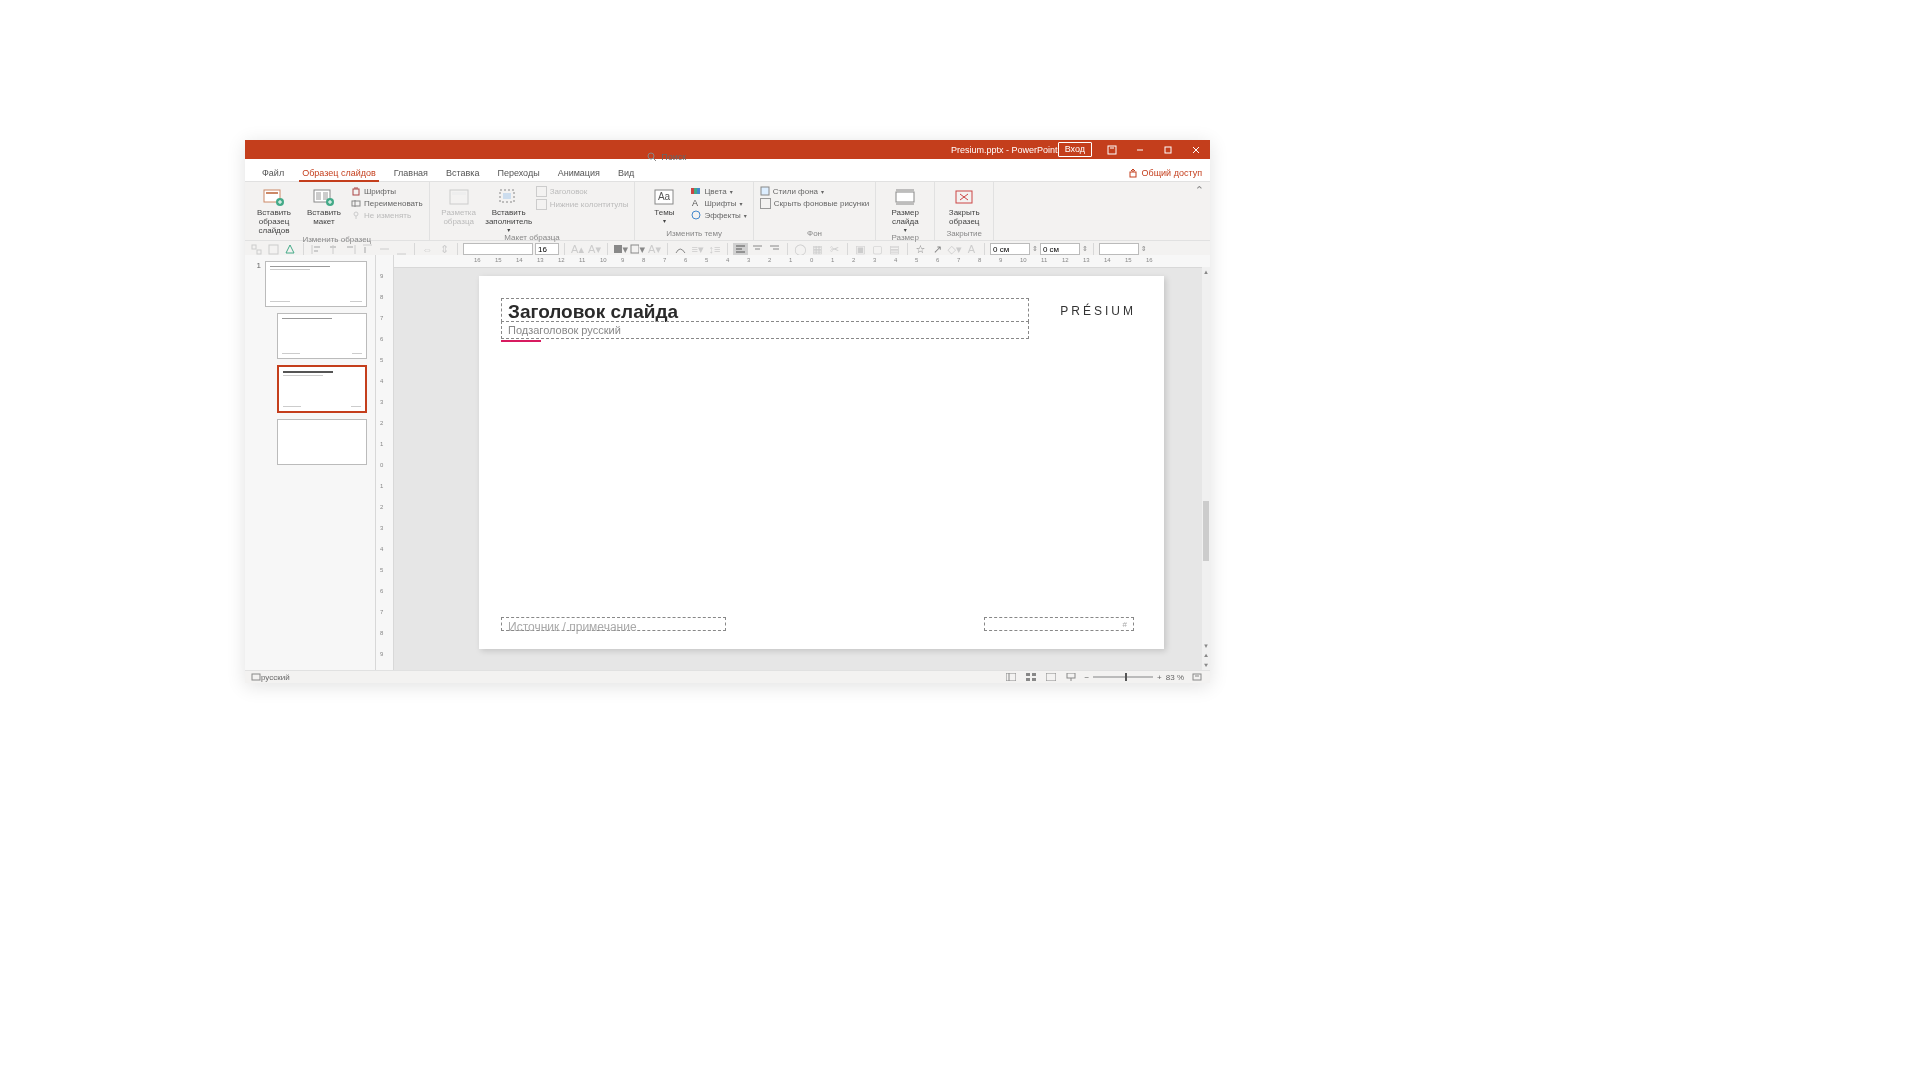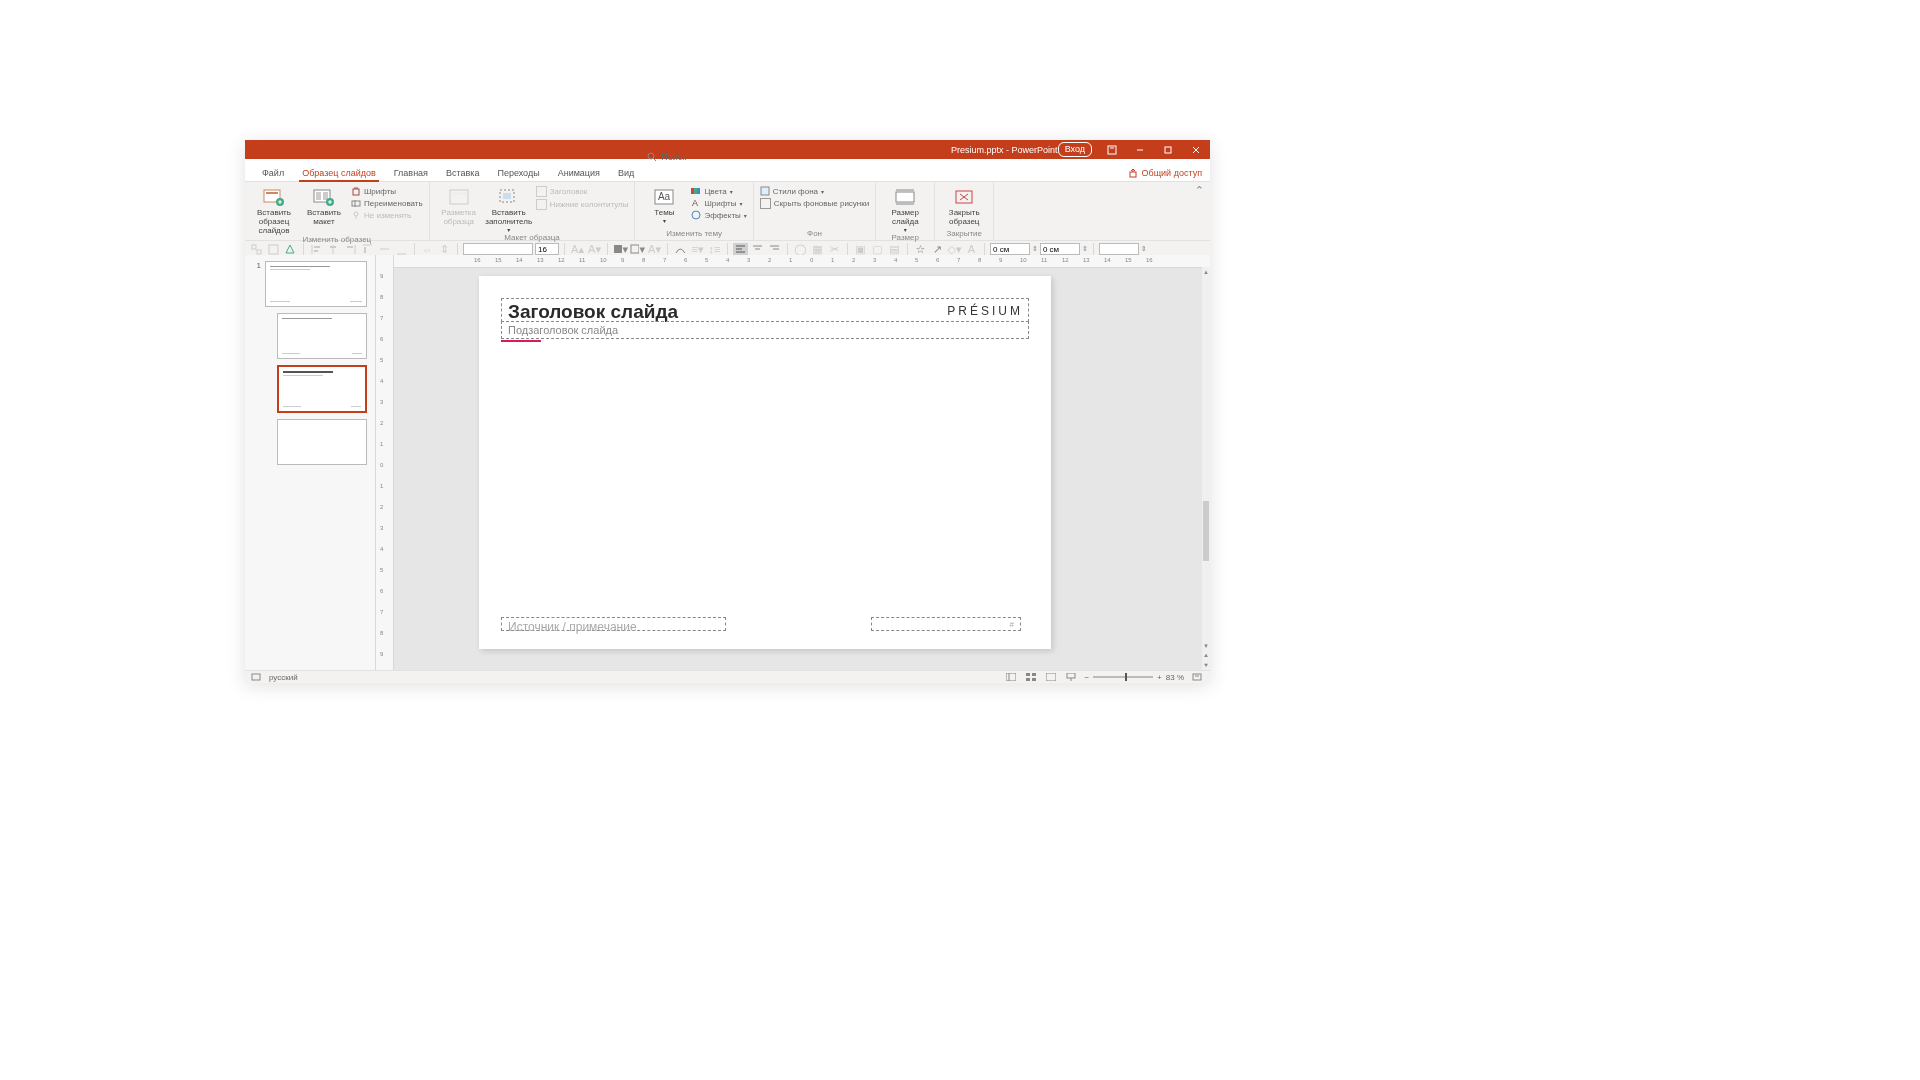--- a/index.html
+++ b/index.html
@@ -1,20 +1,20 @@
 <!DOCTYPE html>
 <html><head>
 <meta charset="utf-8">
 <style>
 html,body{margin:0;padding:0;width:1920px;height:1080px;background:#fff;font-family:"Segoe UI",Arial,sans-serif;font-size:11px;color:#333;overflow:hidden}
 .stage{position:absolute;left:245px;top:140px;width:965px;height:543px;background:#fff;box-shadow:0 3px 18px rgba(0,0,0,.12)}
 .titlebar{height:19px;background:#c43e1c;display:flex;align-items:center;color:#fff;font-size:9px}
 .titlebar .center{flex:1;text-align:right}
 .titlebar .btn{width:28px;height:19px;display:flex;align-items:center;justify-content:center}
-.titlebar .login{height:13px;border:1px solid #fff;border-radius:6px;padding:0 6px;line-height:13px;margin-right:6px}
+.titlebar .login{height:13px;border:1px solid #fff;border-radius:1px;padding:0 6px;line-height:13px;margin-right:6px}
 .titlebar svg{stroke:#fff;fill:none}
 .menubar{height:22px;background:#fff;border-bottom:1px solid #e1e1e1;display:flex;align-items:flex-end;padding:0 8px;font-size:9px}
 .menuitem{padding:0 9px 3px;color:#555;cursor:default}
 .menuitem.active{color:#c43e1c;font-weight:500;position:relative}
 .menuitem.active::after{content:'';position:absolute;left:6px;right:6px;bottom:-1px;height:2px;background:#c43e1c}
 .search{display:flex;align-items:center;gap:4px;color:#666;padding-bottom:19px;margin-left:4px}
 .share{margin-left:auto;color:#c43e1c;display:flex;align-items:center;gap:4px;padding-bottom:3px}
 .ribbon{height:58px;background:#f3f2f1;border-bottom:1px solid #e1e1e1;display:flex;position:relative}
 .rgroup{border-right:1px solid #e1e1e1;padding:3px 6px 0;display:flex;flex-direction:column;height:100%;box-sizing:border-box}
 .rgroup .body{flex:1;display:flex;align-items:flex-start;gap:4px}
@@ -37,32 +37,32 @@
 .tn-wrap{display:flex;gap:4px;margin-bottom:6px}
 .tn-num{font-size:8px;color:#666;width:8px;text-align:right}
 .tn{flex:1;height:44px;background:#fff;border:1px solid #bbb;position:relative}
 .tn.sel{border:2px solid #c43e1c}
 .tn.sub{margin-left:12px}
 .tn-line{position:absolute;background:#999}
 .vruler{width:17px;background:#f7f7f7;border-right:1px solid #d8d8d8;position:relative}
 .canvaswrap{flex:1;position:relative;overflow:hidden}
 .hruler{height:12px;background:#f7f7f7;border-bottom:1px solid #d8d8d8;position:relative;margin-left:0}
 .hruler .tick,.vruler .tick{position:absolute;font-size:6px;color:#888}
-.slide{position:absolute;left:85px;top:21px;width:572px;height:373px;background:#fff;box-shadow:2px 2px 6px rgba(0,0,0,.15)}
+.slide{position:absolute;left:85px;top:21px;width:685px;height:373px;background:#fff;box-shadow:2px 2px 6px rgba(0,0,0,.15)}
 .ph{position:absolute;border:1px dashed #888;box-sizing:border-box;padding:2px 6px}
 .ph-title{left:22px;top:22px;width:528px;height:24px;font-size:19px;font-weight:700;color:#2a2a2a}
 .ph-sub{left:22px;top:45px;width:528px;height:18px;font-size:11px;color:#888}
 .ph-sub::after{content:'';position:absolute;left:-1px;bottom:-4px;width:40px;height:2px;background:#d81b60}
 .ph-src{left:22px;bottom:18px;width:225px;height:14px;font-size:12px;color:#aaa}
 .ph-pg{right:30px;bottom:18px;width:150px;height:14px;font-size:8px;color:#aaa;text-align:right}
 .logo{position:absolute;right:28px;top:28px;font-size:12px;letter-spacing:3px;color:#333;font-weight:500}
 .sbar{position:absolute;right:0;bottom:0;width:8px;top:12px;background:#f0f0f0}
 .sbar .grip{position:absolute;top:58%;height:60px;left:1px;right:1px;background:#ccc}
 .sbar .arr{position:absolute;left:0;right:0;height:10px;display:flex;align-items:center;justify-content:center;color:#888;font-size:7px}
-.status{position:absolute;left:0;right:0;bottom:0;height:12px;background:#f3f2f1;border-top:1px solid #e1e1e1;display:flex;align-items:center;font-size:8px;color:#666;padding:0 6px;gap:8px}
+.status{position:absolute;left:0;right:0;bottom:0;height:12px;background:#f3f2f1;border-top:1px solid #e1e1e1;display:flex;align-items:center;font-size:8px;color:#666;padding:0 6px;}
 .status .r{margin-left:auto;display:flex;align-items:center;gap:6px}
 .status .vbtn{width:14px;height:10px;display:flex;align-items:center;justify-content:center}
 .zoom{display:flex;align-items:center;gap:4px}
 .ztrack{width:60px;height:2px;background:#bbb;position:relative}
 .ztrack .zthumb{position:absolute;left:32px;top:-3px;width:2px;height:8px;background:#555}
 svg{display:block}
 </style>
 </head>
 <body>
 
@@ -497,21 +497,21 @@
           <span class="tick" style="left: 626px; top: 2px;">10</span>
           <span class="tick" style="left: 647px; top: 2px;">11</span>
           <span class="tick" style="left: 668px; top: 2px;">12</span>
           <span class="tick" style="left: 689px; top: 2px;">13</span>
           <span class="tick" style="left: 710px; top: 2px;">14</span>
           <span class="tick" style="left: 731px; top: 2px;">15</span>
           <span class="tick" style="left: 752px; top: 2px;">16</span>
         </div>
    <div class="slide">
     <div class="ph ph-title">Заголовок слайда</div>
-    <div class="ph ph-sub">Подзаголовок слайда</div>
+    <div class="ph ph-sub">Подзаголовок русский</div>
     <div class="logo">PRÉSIUM</div>
     <div class="ph ph-src">Источник / примечание</div>
     <div class="ph ph-pg">#</div>
    </div>
    <div class="sbar">
     <div class="arr" style="top:0">▴</div>
     <div class="grip"></div>
     <div class="arr" style="bottom:20px">▾</div>
     <div class="arr" style="bottom:10px">⯅</div>
     <div class="arr" style="bottom:0">⯆</div>

